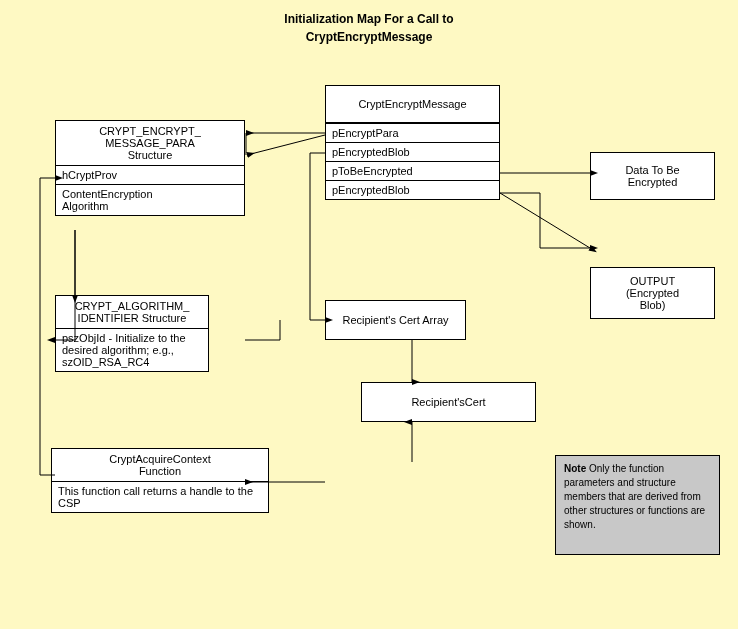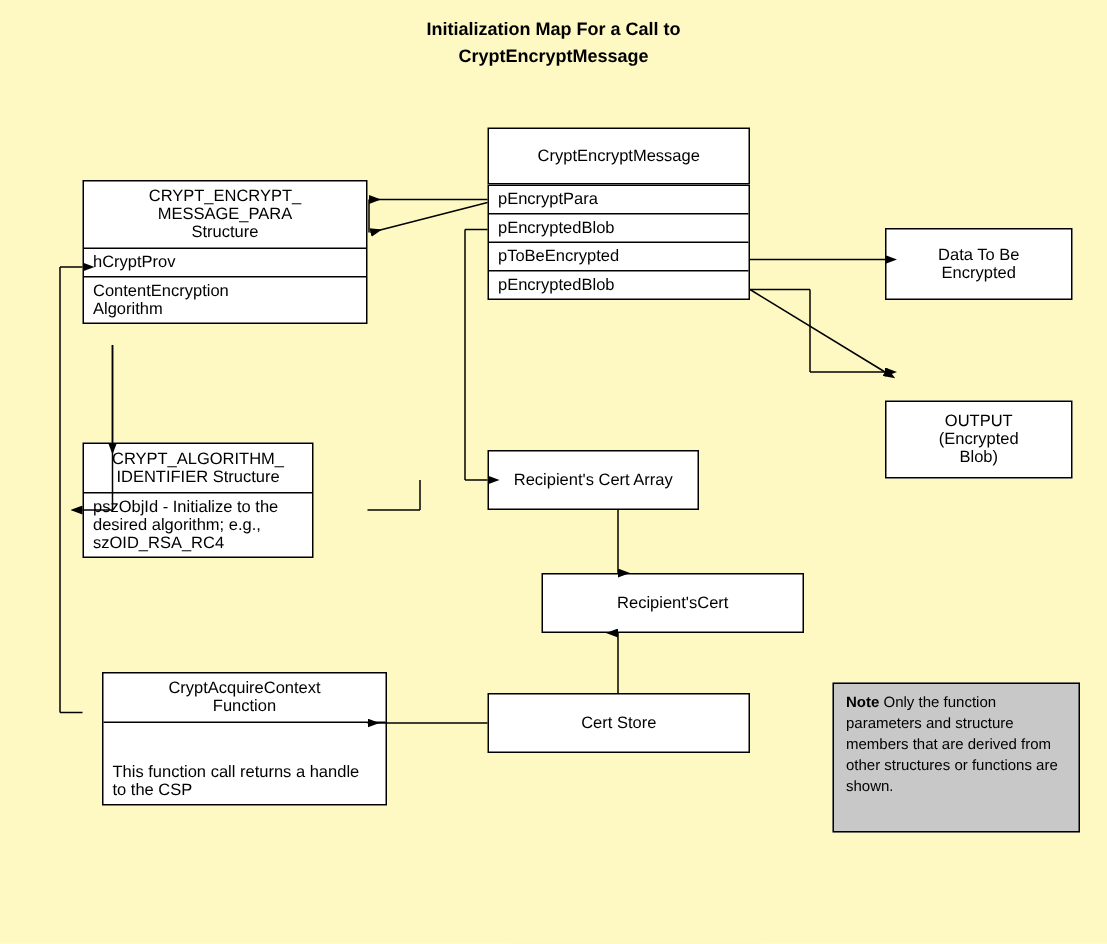--- a/index.html
+++ b/index.html
@@ -120,25 +120,22 @@
   </div>
 
   <div class="box-simple" style="top:300px; left:325px; width:141px; height:40px;">
     <span>Recipient's Cert Array</span>
   </div>
 
   <div class="box-simple" style="top:382px; left:325px; width:175px; height:40px;margin-left:36px;">
     <span>Recipient'sCert</span>
   </div>
 
-  <div class="box-simple" style="top:462px; left:325px; width:175px; height:40px;">
-    <span>Cert Store</span>
-  </div>
 
-  <div class="box" style="top:448px; left:68px; width:190px;gap:24px;">
+  <div class="box" style="top:448px; left:51px; width:218px;">
     <div class="box-header">CryptAcquireContext<br>Function</div>
     <div class="box-row">This function call returns a handle to the CSP</div>
   </div>
 
   <div class="note-box" style="top:455px; left:555px; width:165px; height:100px;">
     <span><strong>Note</strong>  Only the function parameters and structure members that are derived from other structures or functions are shown.</span>
   </div>
 
   <svg class="arrows">
 

